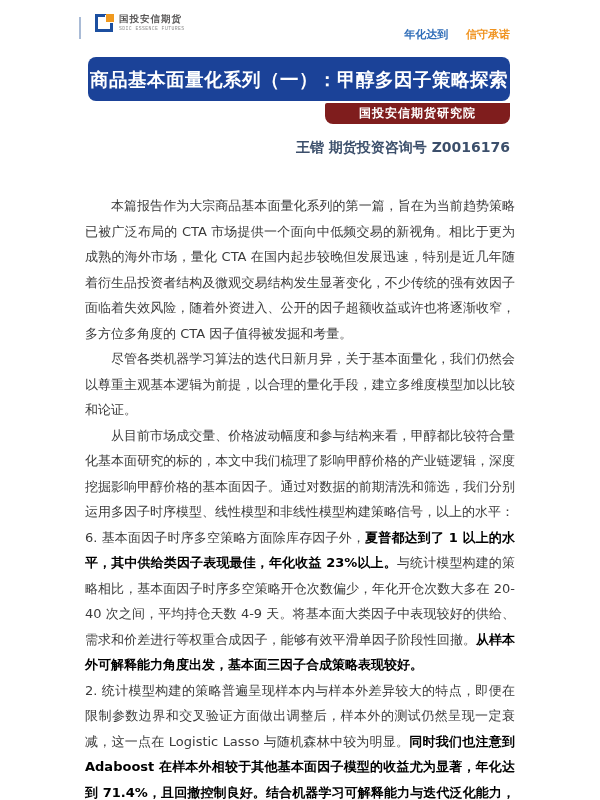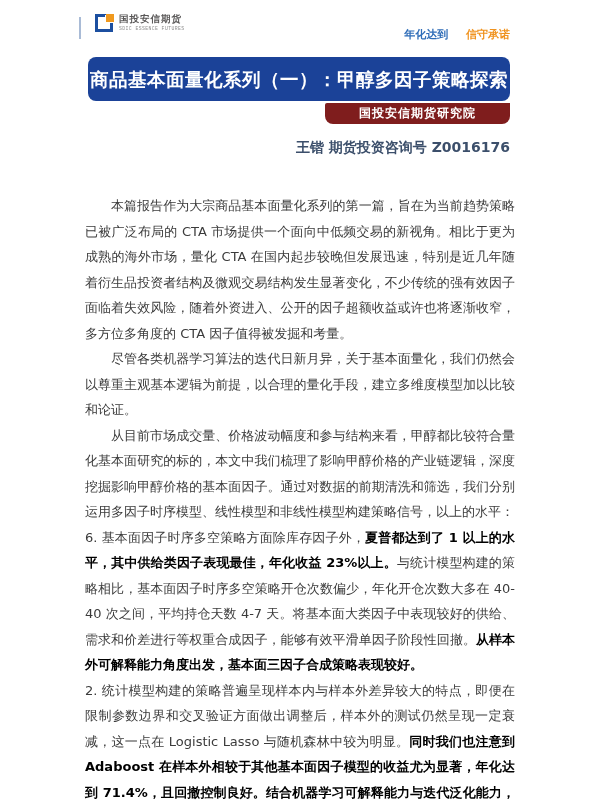--- a/index.html
+++ b/index.html
@@ -84,17 +84,17 @@
 
   <div class="author">
     <span>王锴</span>
     <span>期货投资咨询号 Z0016176</span>
   </div>
 
   <div class="body-text" id="body-text">
       <p class="indent"><span>本篇报告作为大宗商品基本面量化系列的第一篇，旨在为当前趋势策略已被广泛布局的 CTA 市场提供一个面向中低频交易的新视角。相比于更为成熟的海外市场，量化 CTA 在国内起步较晚但发展迅速，特别是近几年随着衍生品投资者结构及微观交易结构发生显著变化，不少传统的强有效因子面临着失效风险，随着外资进入、公开的因子超额收益或许也将逐渐收窄，多方位多角度的 CTA 因子值得被发掘和考量。</span></p>
       <p class="indent"><span>尽管各类机器学习算法的迭代日新月异，关于基本面量化，我们仍然会以尊重主观基本逻辑为前提，以合理的量化手段，建立多维度模型加以比较和论证。</span></p>
       <p class="indent"><span>从目前市场成交量、价格波动幅度和参与结构来看，甲醇都比较符合量化基本面研究的标的，本文中我们梳理了影响甲醇价格的产业链逻辑，深度挖掘影响甲醇价格的基本面因子。通过对数据的前期清洗和筛选，我们分别运用多因子时序模型、线性模型和非线性模型构建策略信号，以上的水平：</span></p>
-      <p><span>6. 基本面因子时序多空策略方面除库存因子外，</span><b>夏普都达到了 1 以上的水平，其中供给类因子表现最佳，年化收益 23%以上。</b><span>与统计模型构建的策略相比，基本面因子时序多空策略开仓次数偏少，年化开仓次数大多在 40-40 次之间，平均持仓天数 4-7 天。将基本面大类因子中表现较好的供给、需求和价差进行等权重合成因子，能够有效平滑单因子阶段性回撤。</span><b>从样本外可解释能力角度出发，基本面三因子合成策略表现较好。</b></p>
+      <p><span>6. 基本面因子时序多空策略方面除库存因子外，</span><b>夏普都达到了 1 以上的水平，其中供给类因子表现最佳，年化收益 23%以上。</b><span>与统计模型构建的策略相比，基本面因子时序多空策略开仓次数偏少，年化开仓次数大多在 20-40 次之间，平均持仓天数 4-9 天。将基本面大类因子中表现较好的供给、需求和价差进行等权重合成因子，能够有效平滑单因子阶段性回撤。</span><b>从样本外可解释能力角度出发，基本面三因子合成策略表现较好。</b></p>
       <p><span>2. 统计模型构建的策略普遍呈现样本内与样本外差异较大的特点，即便在限制参数边界和交叉验证方面做出调整后，样本外的测试仍然呈现一定衰减，这一点在 Logistic Lasso 与随机森林中较为明显。</span><b>同时我们也注意到 Adaboost 在样本外相较于其他基本面因子模型的收益尤为显著，年化达到 71.4%，且回撤控制良好。结合机器学习可解释能力与迭代泛化能力，我们认为 Adaboost 模型是目前值得持续跟踪的策略之一。</b></p>
     </div>
 
 </div>
 
 </body></html>

